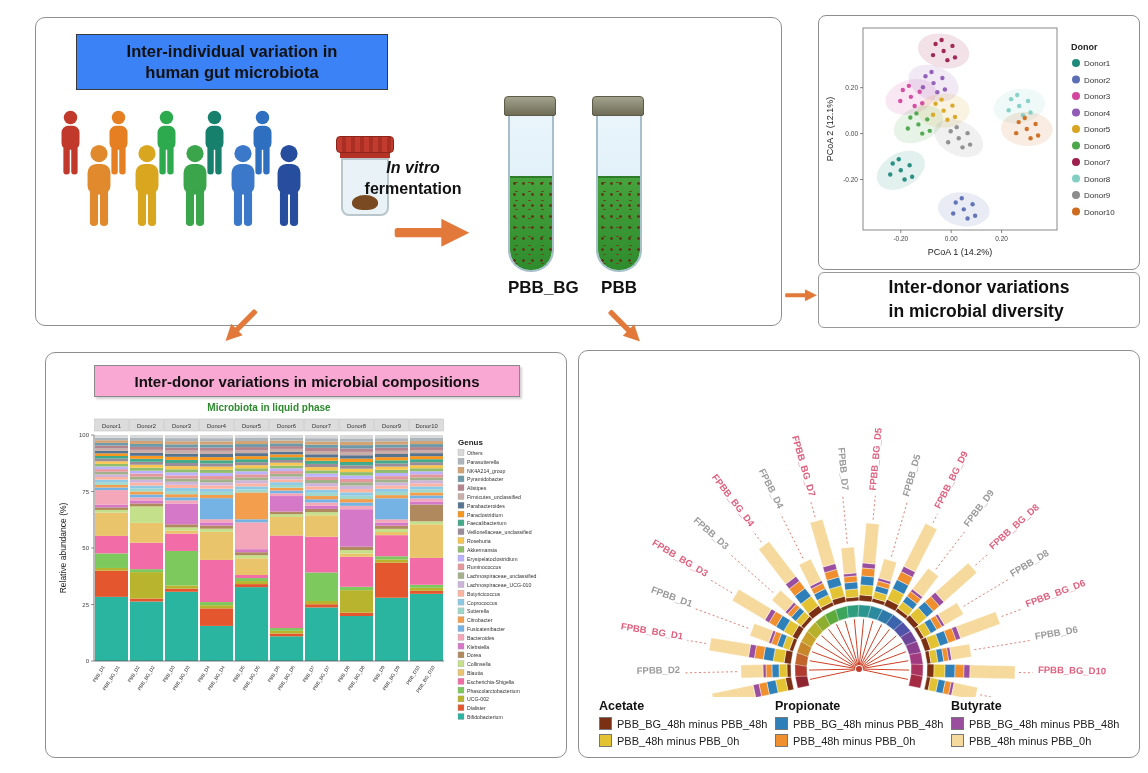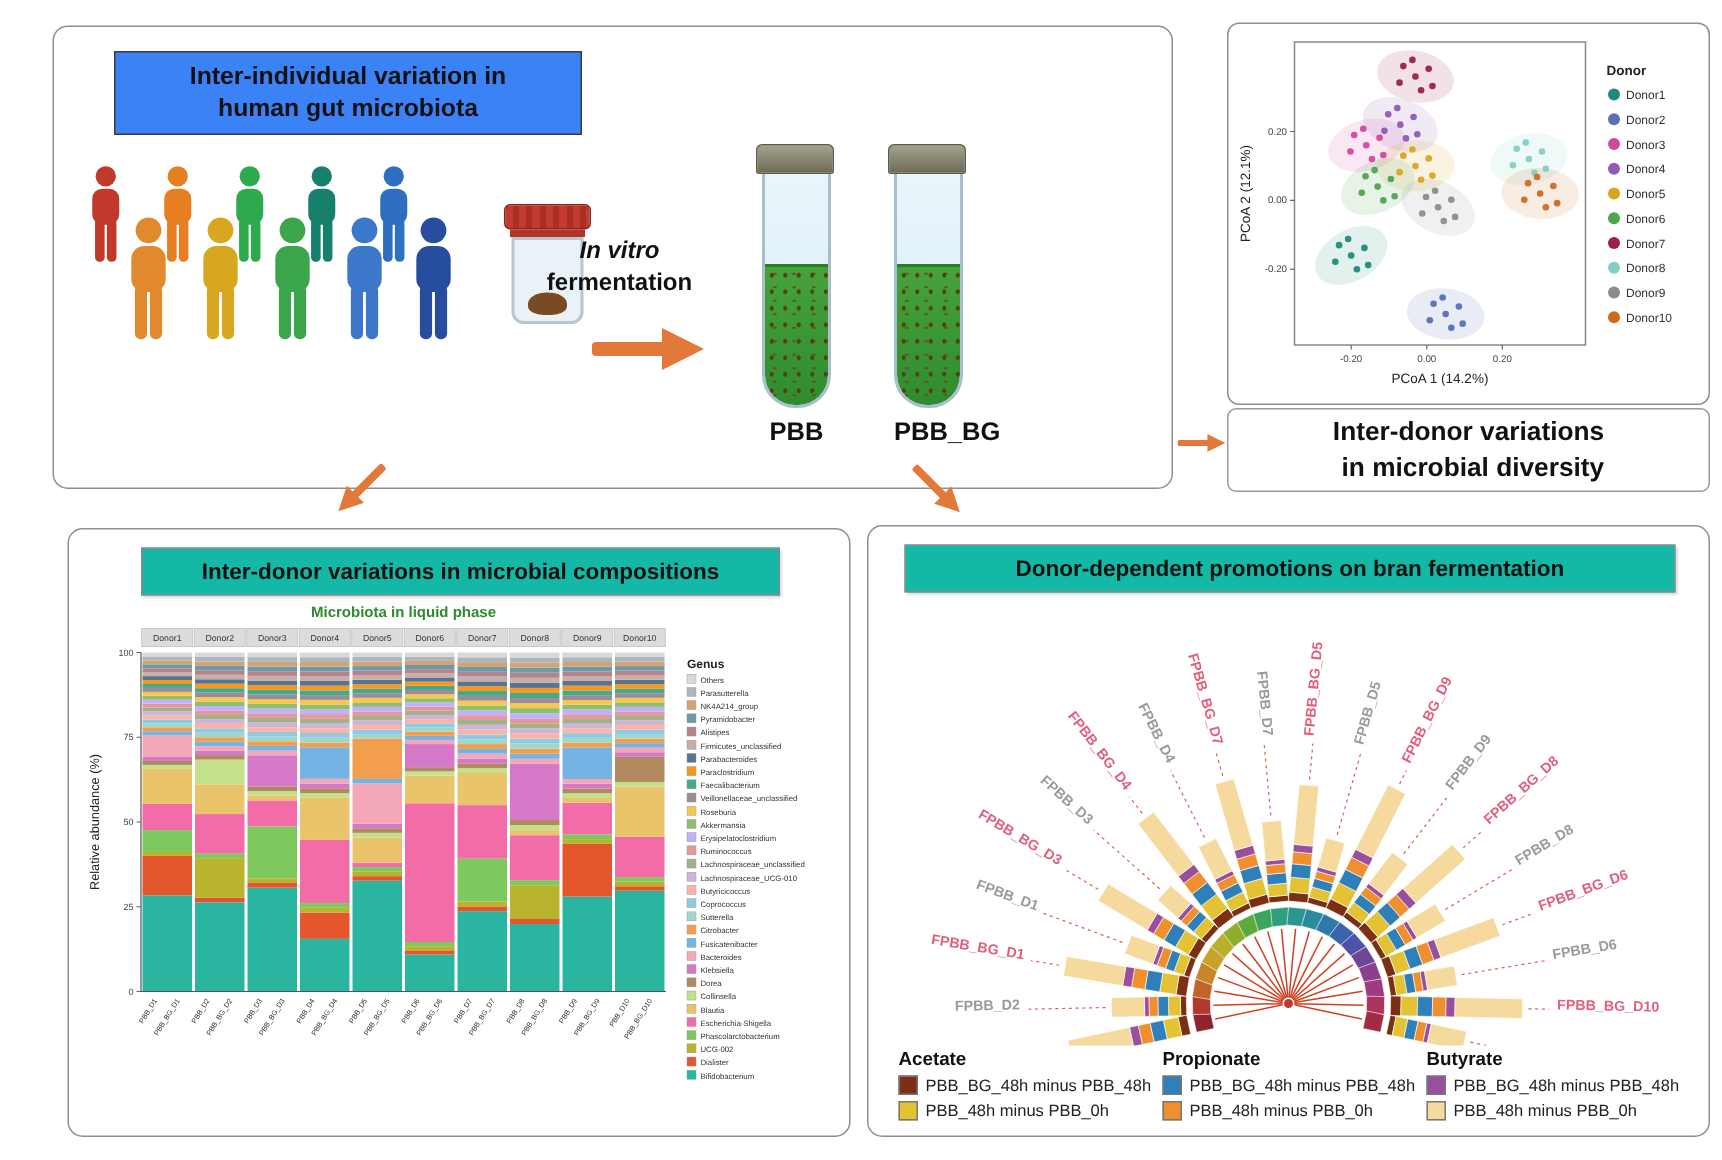--- a/index.html
+++ b/index.html
@@ -7,22 +7,22 @@
        font-family:"Liberation Sans",sans-serif;color:#111;}
   .panel{position:absolute;background:#fff;border:1.6px solid #8f8f8f;border-radius:10px;}
   .hdr{position:absolute;border:1.3px solid #3a3a3a;font-weight:bold;font-size:16.5px;
        display:flex;align-items:center;justify-content:center;text-align:center;
        white-space:pre-line;line-height:1.3;}
   .hdr.blue{background:#3b82f6;}
   .hdr.orange{background:#f6cf90;}
   .caption{position:absolute;font-weight:bold;font-size:17.5px;text-align:center;white-space:pre-line;line-height:1.35;}
   .captionbox{position:absolute;border:1.4px solid #9a9a9a;border-radius:6px;background:#fff;
        display:flex;align-items:center;justify-content:center;font-weight:bold;font-size:17.5px;
-       text-align:right;white-space:pre-line;line-height:1.35;}
-  .titlebox{position:absolute;border:1px solid #8a8a8a;background:#14b8a6;display:flex;align-items:center;
+       text-align:left;white-space:pre-line;line-height:1.35;}
+  .titlebox{position:absolute;border:1px solid #8a8a8a;background:#f9a8d4;display:flex;align-items:center;
        justify-content:center;font-weight:bold;font-size:15px;box-shadow:1.5px 1.5px 2px rgba(0,0,0,.18);}
   .people{position:absolute;width:290px;height:125px;}
   .invitro{position:absolute;font-weight:bold;font-size:16px;text-align:center;line-height:1.3;}
   .invitro .it{font-style:italic;}
   .arrow{position:absolute;}
   .rot45{transform:rotate(45deg);}
   .rot135{transform:rotate(135deg);}
   .tubes{position:absolute;width:245px;height:215px;}
   .tube{position:absolute;width:46px;text-align:center;top:0;}
   .tube:nth-child(1){left:12px;}
@@ -142,28 +142,28 @@
     <rect x="2" y="9" width="37" height="7" rx="2" fill="#e2793b"></rect>
     <polygon points="37,2 58,12.5 37,23" fill="#e2793b"></polygon>
   </svg>
 
   <div class="tubes" style="left:460px;top:78px;">
       <div class="tube">
         <div class="cap"></div>
         <div class="glass">
           <div class="liquid bran"></div>
         </div>
-        <div class="tube-label">PBB</div>
+        <div class="tube-label">PBB_BG</div>
       </div>
       <div class="tube">
         <div class="cap"></div>
         <div class="glass">
           <div class="liquid bran"></div>
         </div>
-        <div class="tube-label">PBB_BG</div>
+        <div class="tube-label">PBB</div>
       </div>
     </div>
 </div>
 
 <svg class="arrow" style="left:784px;top:284px;" width="34" height="22" viewBox="0 0 60 24">
   <rect x="2" y="9" width="37" height="7" rx="2" fill="#e2793b"></rect>
   <polygon points="37,2 58,12.5 37,23" fill="#e2793b"></polygon>
 </svg>
 <svg class="arrow rot135" style="left:218px;top:314px;" width="46" height="24" viewBox="0 0 60 24">
   <rect x="2" y="9" width="37" height="7" rx="2" fill="#e2793b"></rect>
@@ -734,21 +734,20 @@
         <text x="413" y="302.40000000000003" font-size="5.2" fill="#333">UCG-002</text>
         <rect x="404" y="305.70000000000005" width="6" height="6" fill="#e4572e" stroke="#999" stroke-width="0.3"></rect>
         <text x="413" y="311.20000000000005" font-size="5.2" fill="#333">Dialister</text>
         <rect x="404" y="314.5" width="6" height="6" fill="#2ab5a0" stroke="#999" stroke-width="0.3"></rect>
         <text x="413" y="320" font-size="5.2" fill="#333">Bifidobacterium</text>
       </g>
     </svg>
 </div>
 
 <div class="panel" style="left:578px;top:350px;width:560px;height:406px;">
-  <div class="titlebox" style="left:24px;top:12px;width:512px;height:30px;">Donor-dependent promotions on bran fermentation</div>
   <svg style="position:absolute;left:8px;top:40px;" width="544" height="306">
       <g>
         <circle cx="272" cy="278" r="3" fill="#c0392b"></circle>
         <line x1="268.0874095970648" y1="278.831646763271" x2="223.09261996330972" y2="288.39558454088797" stroke="#cf4125" stroke-width="1"></line>
         <line x1="268.000972036162" y1="278.08817791357177" x2="222.01215045202528" y2="279.10222391964726" stroke="#cf4125" stroke-width="1"></line>
         <line x1="268.05455478638913" y1="277.3416216388771" x2="222.68193482986388" y2="269.7702704859633" stroke="#cf4125" stroke-width="1"></line>
         <line x1="268.2462817234914" y1="276.6181175518137" x2="225.0785215436424" y2="260.7264693976718" stroke="#cf4125" stroke-width="1"></line>
         <line x1="268.5694397997913" y1="275.9429981252453" x2="229.11799749739166" y2="252.28747656556652" stroke="#cf4125" stroke-width="1"></line>
         <line x1="269.0127140920634" y1="275.3399017115446" x2="234.6589261507923" y2="244.7487713943076" stroke="#cf4125" stroke-width="1"></line>
         <line x1="269.56058397757596" y1="274.82994487910054" x2="241.50729971969952" y2="238.37431098875675" stroke="#cf4125" stroke-width="1"></line>

